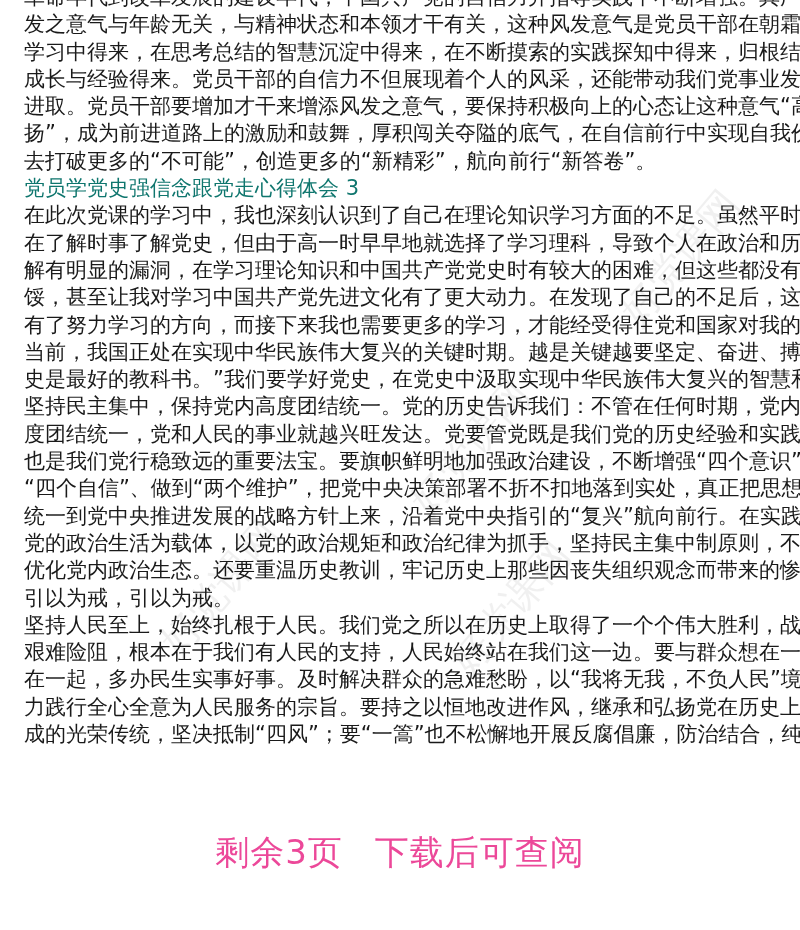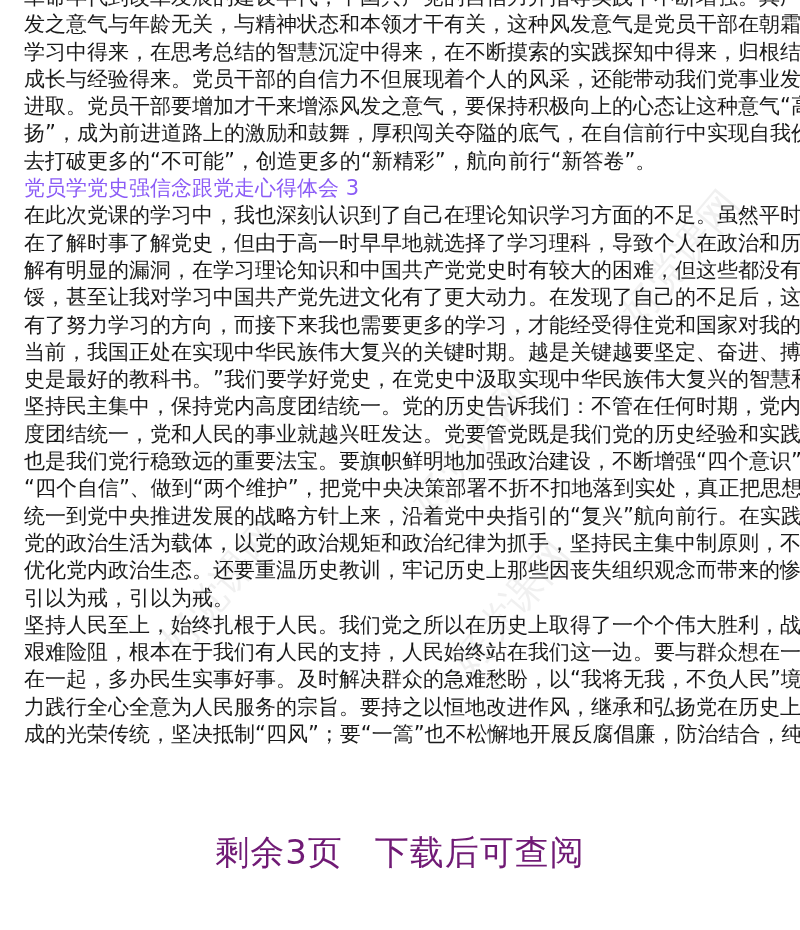--- a/index.html
+++ b/index.html
@@ -26,39 +26,39 @@
     }
     .line {
       font-size: 21px;
       line-height: 27.3px;
       height: 27.3px;
       white-space: nowrap;
       letter-spacing: 0px;
       overflow: visible;
     }
     .heading {
-      color: #8b5cf6;
+      color: #0f766e;
     }
     .watermark {
       position: absolute;
       color: rgba(0,0,0,0.06);
       font-size: 40px;
       transform: rotate(-50deg);
       white-space: nowrap;
       pointer-events: none;
       font-family: "DejaVu Sans", sans-serif;
     }
     .remaining {
       position: absolute;
       left: 0;
       top: 830px;
       width: 800px;
       text-align: center;
       font-size: 34px;
-      color: #701a75;
+      color: #ec4899;
       letter-spacing: 1px;
     }
     .remaining .gap {
       display: inline-block;
       width: 32px;
     }
   </style>
 </head>
 <body>
 

